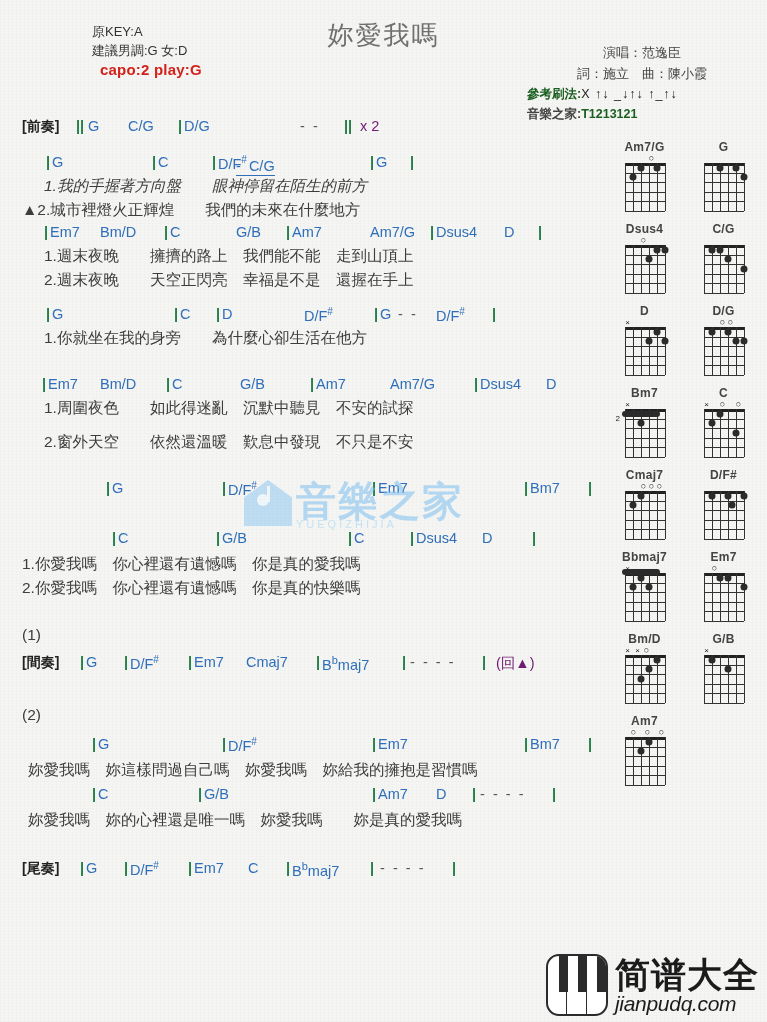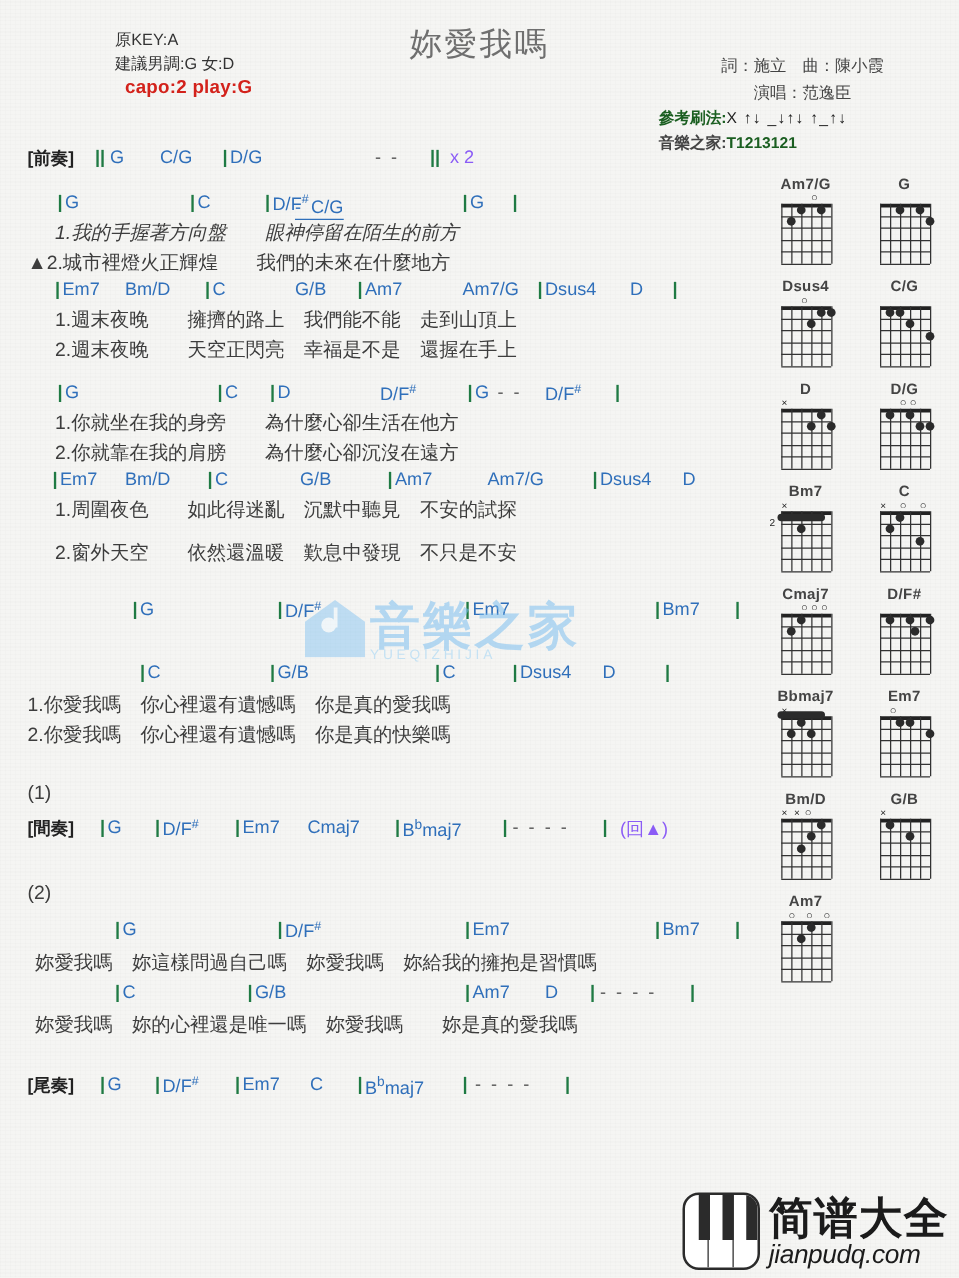--- a/index.html
+++ b/index.html
@@ -41,21 +41,21 @@
   .line{position:relative;height:28px;white-space:nowrap;font-size:15px;}
   .chordline{color:#2f6fba;font-size:14.5px;}
   .lyricline{color:#3d3d3d;font-size:15.5px;}
   .tok{position:absolute;white-space:pre;}
   .bar{color:#1f7a43;font-weight:bold;}
   .sharp{font-size:10px;vertical-align:super;}
   .flat{font-size:11px;vertical-align:super;}
   .sect{color:#222;font-weight:bold;font-size:14px;}
   .dash{color:#555;}
   .u{border-bottom:1px solid #2f6fba;padding-bottom:1px;}
-  .mark{color:#8b5cf6;}
+  .mark{color:#701a75;}
 
   
   .diagrams{position:absolute;right:2px;top:140px;width:160px;}
   .dgrid{display:flex;flex-wrap:wrap;width:158px;}
   .dcell{width:79px;box-sizing:border-box;text-align:center;margin-bottom:7px;}
   .dname{font-size:12px;font-weight:bold;color:#444;line-height:14px;letter-spacing:.3px;}
   .dwrap{position:relative;width:54px;height:62px;margin:0 auto;}
   .dmarks{position:relative;height:9px;width:54px;margin:0 auto;}
   .dmarks i{position:absolute;font-style:normal;font-size:8px;line-height:9px;color:#222;transform:translateX(-50%);}
   .dmarks i.o{font-size:9px;}
@@ -112,22 +112,22 @@
 
   <div class="meta-left">
     <div class="row">原KEY:A</div>
     <div class="row">建議男調:G 女:D</div>
     <div class="row capo">capo:2 play:G</div>
   </div>
 
   <div class="title">妳愛我嗎</div>
 
   <div class="meta-right">
+    <div class="c">演唱：范逸臣</div>
     <div class="c">詞：施立　曲：陳小霞</div>
-    <div class="c">演唱：范逸臣</div>
     <div class="strum"><span class="val">參考刷法:</span><span class="sym">X ↑↓ _↓↑↓ ↑_↑↓</span></div>
     <div class="fingering"><span>音樂之家:</span><span class="val">T1213121</span></div>
   </div>
 
   <div class="body" id="body" style="position: absolute; height: 820px;">
       <div class="line chordline" style="position: absolute; left: 0px; top: 26px; width: 610px;">
         <span class="tok sect" style="left: 22px;">[前奏]</span>
         <span class="tok bar" style="left: 76px;">||</span>
         <span class="tok " style="left: 88px;">G</span>
         <span class="tok " style="left: 128px;">C/G</span>
@@ -185,23 +185,20 @@
         <span class="tok " style="left: 222px;">D</span>
         <span class="tok sup" style="left: 304px;">D/F<span class="sharp">#</span></span>
         <span class="tok bar" style="left: 374px;">|</span>
         <span class="tok " style="left: 380px;">G</span>
         <span class="tok dash" style="left: 398px;">-  -</span>
         <span class="tok sup" style="left: 436px;">D/F<span class="sharp">#</span></span>
         <span class="tok bar" style="left: 492px;">|</span>
       </div>
       <div class="line lyricline" style="position: absolute; left: 0px; top: 236px; width: 610px;">
         <span class="tok " style="left: 44px;">1.你就坐在我的身旁　　為什麼心卻生活在他方</span>
-      </div>
-      <div class="line lyricline" style="position: absolute; left: 0px; top: 260px; width: 610px;">
-        <span class="tok " style="left: 44px;">2.你就靠在我的肩膀　　為什麼心卻沉沒在遠方</span>
       </div>
       <div class="line chordline" style="position: absolute; left: 0px; top: 284px; width: 610px;">
         <span class="tok bar" style="left: 42px;">|</span>
         <span class="tok " style="left: 48px;">Em7</span>
         <span class="tok " style="left: 100px;">Bm/D</span>
         <span class="tok bar" style="left: 166px;">|</span>
         <span class="tok " style="left: 172px;">C</span>
         <span class="tok " style="left: 240px;">G/B</span>
         <span class="tok bar" style="left: 310px;">|</span>
         <span class="tok " style="left: 316px;">Am7</span>

